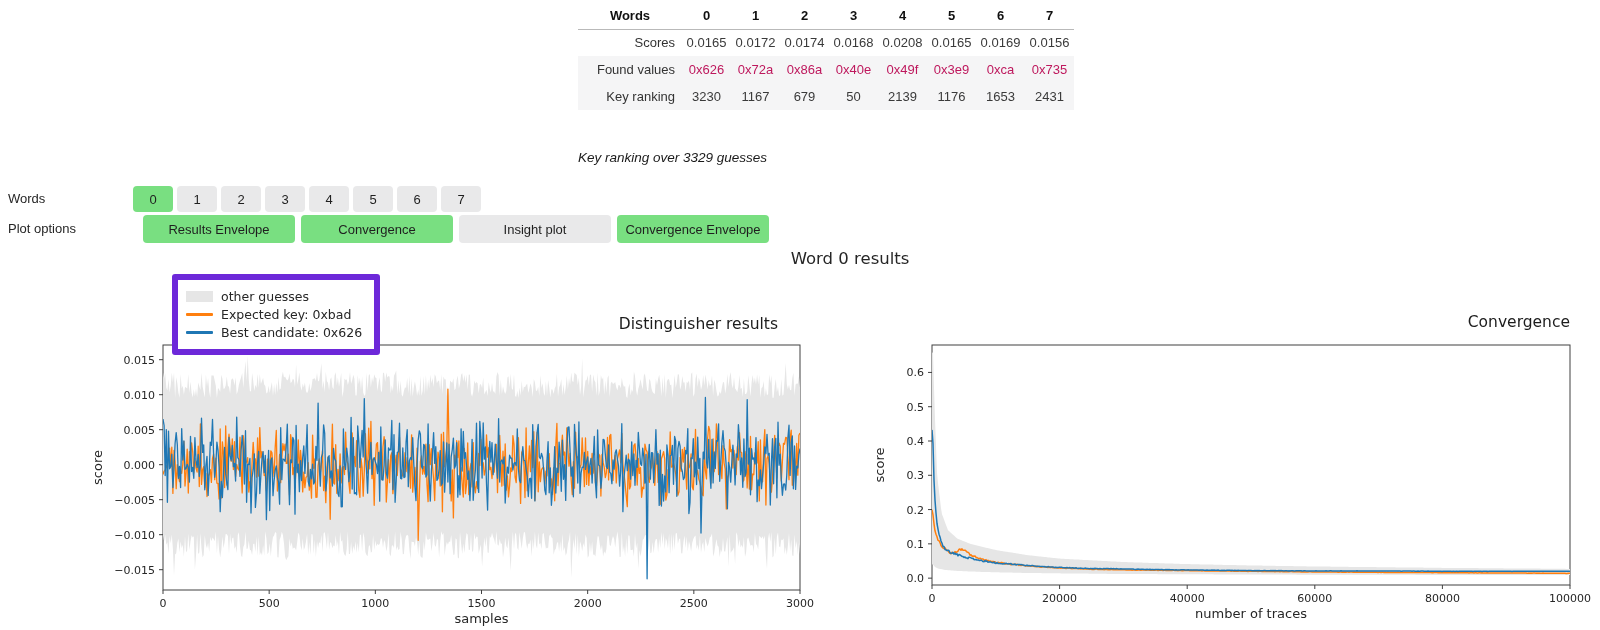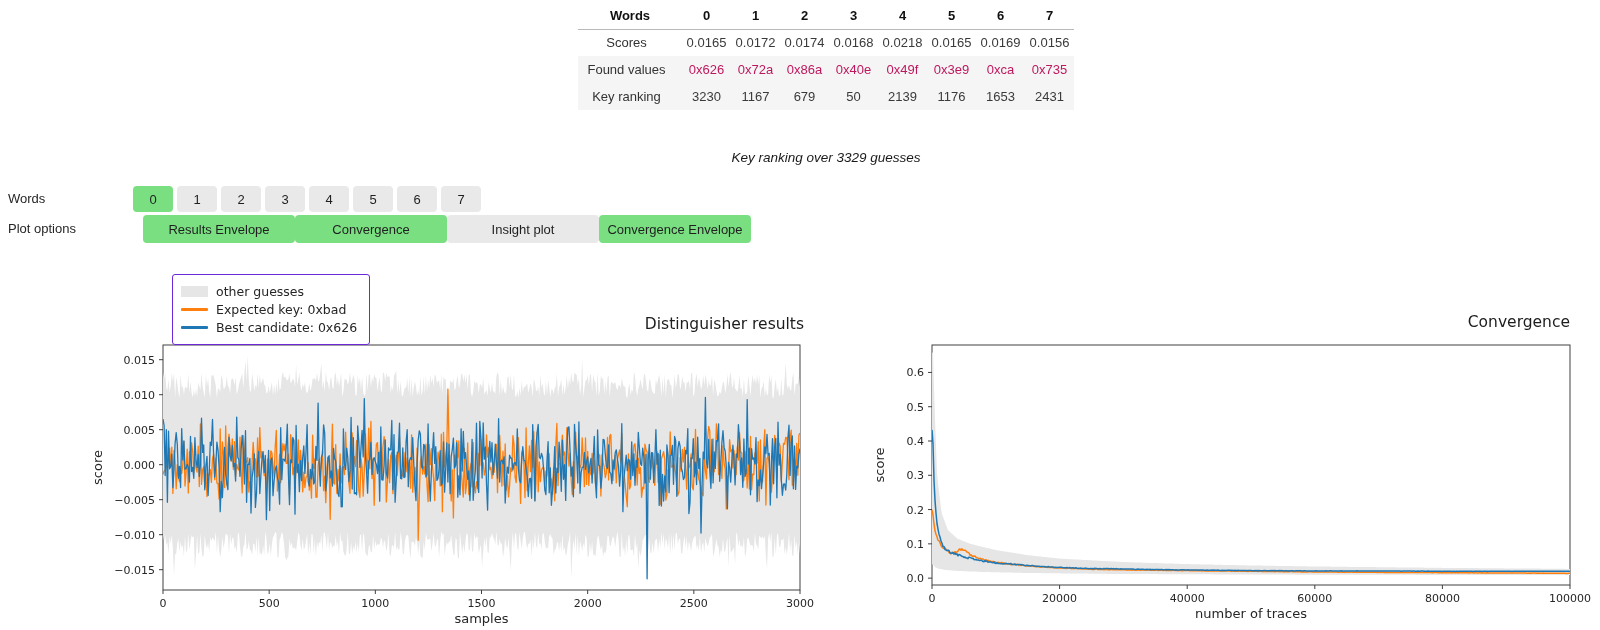--- a/index.html
+++ b/index.html
@@ -10,53 +10,53 @@
 
   
   .table-wrap { position: absolute; left: 578px; top: 2px; width: 496px; }
   table { border-collapse: collapse; width: 496px; table-layout: fixed;
           font-size: 13px; color: #3a3a3a; }
   col.c-label { width: 104px; }
   col.c-val { width: 49px; }
   thead th { font-weight: 700; color: #101010; height: 27px;
              border-bottom: 1px solid #b9b9b9; text-align: center; }
   tbody td { height: 27px; text-align: center; }
-  tbody td.rowlabel { padding-right: 7px; color: #333; }
+  tbody td.rowlabel { text-align: right; padding-right: 7px; color: #333; }
   tr.striped { background: #f5f5f6; }
   tr.red td:not(.rowlabel) { color: #be185d; }
 
   .caption { position: absolute; left: 578px; top: 150px; width: 496px;
-             text-align: center; font-style: italic; font-size: 13.5px; color: #1a1a1a; }
+             font-style: italic; font-size: 13.5px; color: #1a1a1a; }
 
   
   .ctrl-label { position: absolute; left: 8px; font-size: 13px; color: #262626; }
   .words-label { top: 186px; height: 26px; line-height: 26px; }
   .plot-label  { top: 215px; height: 28px; line-height: 28px; }
   .btn-row { position: absolute; display: flex; }
   #word-buttons { left: 133px; top: 186px; gap: 4px; }
-  #plot-buttons { left: 143px; top: 215px; }
+  #plot-buttons { left: 143px; top: 215px; gap: 6px; }
   .btn { display: flex; align-items: center; justify-content: center;
          border-radius: 4px; font-size: 13px; color: #1f1f1f; cursor: pointer;
          user-select: none; }
   .word-btn { width: 40px; height: 26px; }
   .plot-btn { width: 152px; height: 28px; }
   .btn.green { background: #79df81; }
   .btn.gray  { background: #e9e9ea; }
 
   
   .main-title { position: absolute; left: 630px; top: 249px; width: 440px;
                 text-align: center; font-size: 16.5px; color: #262626;
                 font-family: "DejaVu Sans", sans-serif; }
   .plot-title { position: absolute; font-size: 15.5px; color: #1c1c1c;
                 font-family: "DejaVu Sans", sans-serif; text-align: right; }
-  .plot-title.left  { left: 504px; top: 315px; width: 300px; }
+  .plot-title.left  { left: 478px; top: 315px; width: 300px; }
   .plot-title.right { left: 1270px; top: 313px; width: 300px; }
 
   .legend { position: absolute; left: 172px; top: 274px; background: #ffffff;
-            border: 1px solid #6d28d9; border-radius: 3px; padding: 6px 12px 6px 8px;
+            border: 6px solid #6d28d9; border-radius: 3px; padding: 6px 12px 6px 8px;
             font-family: "DejaVu Sans", sans-serif; font-size: 12.5px; color: #262626;
             z-index: 5; }
   .legend-row { display: flex; align-items: center; margin: 3px 0; }
   .legend-swatch { width: 27px; margin-right: 8px; flex: 0 0 27px; }
   .legend-swatch.patch { height: 11px; }
   .legend-swatch.line  { height: 3px; border-radius: 1px; }
   .legend-label { white-space: nowrap; }
 
   .chart { position: absolute; }
   #chart-left  { left: 85px;  top: 333px; width: 740px; height: 297px; }
@@ -95,21 +95,21 @@
             <th>7</th>
           </tr>
         </thead>
       <tbody id="table-body">
           <tr>
             <td class="rowlabel">Scores</td>
             <td>0.0165</td>
             <td>0.0172</td>
             <td>0.0174</td>
             <td>0.0168</td>
-            <td>0.0218</td>
+            <td>0.0208</td>
             <td>0.0165</td>
             <td>0.0169</td>
             <td>0.0156</td>
           </tr>
           <tr class="striped red">
             <td class="rowlabel">Found values</td>
             <td>0x626</td>
             <td>0x72a</td>
             <td>0x86a</td>
             <td>0x40e</td>
@@ -147,20 +147,21 @@
       <div class="btn word-btn gray">6</div>
       <div class="btn word-btn gray">7</div>
     </div>
   <div id="plot-buttons" class="btn-row">
       <div class="btn plot-btn green">Results Envelope</div>
       <div class="btn plot-btn green">Convergence</div>
       <div class="btn plot-btn gray">Insight plot</div>
       <div class="btn plot-btn green">Convergence Envelope</div>
     </div>
 
+  <div class="main-title">Word 0 results</div>
 
   <div id="legend" class="legend">
       <div class="legend-row">
         <div class="legend-swatch patch" style="background: rgb(230, 230, 230);"></div>
         <span class="legend-label">other guesses</span>
       </div>
       <div class="legend-row">
         <div class="legend-swatch line" style="background: rgb(255, 127, 14);"></div>
         <span class="legend-label">Expected key: 0xbad</span>
       </div>

